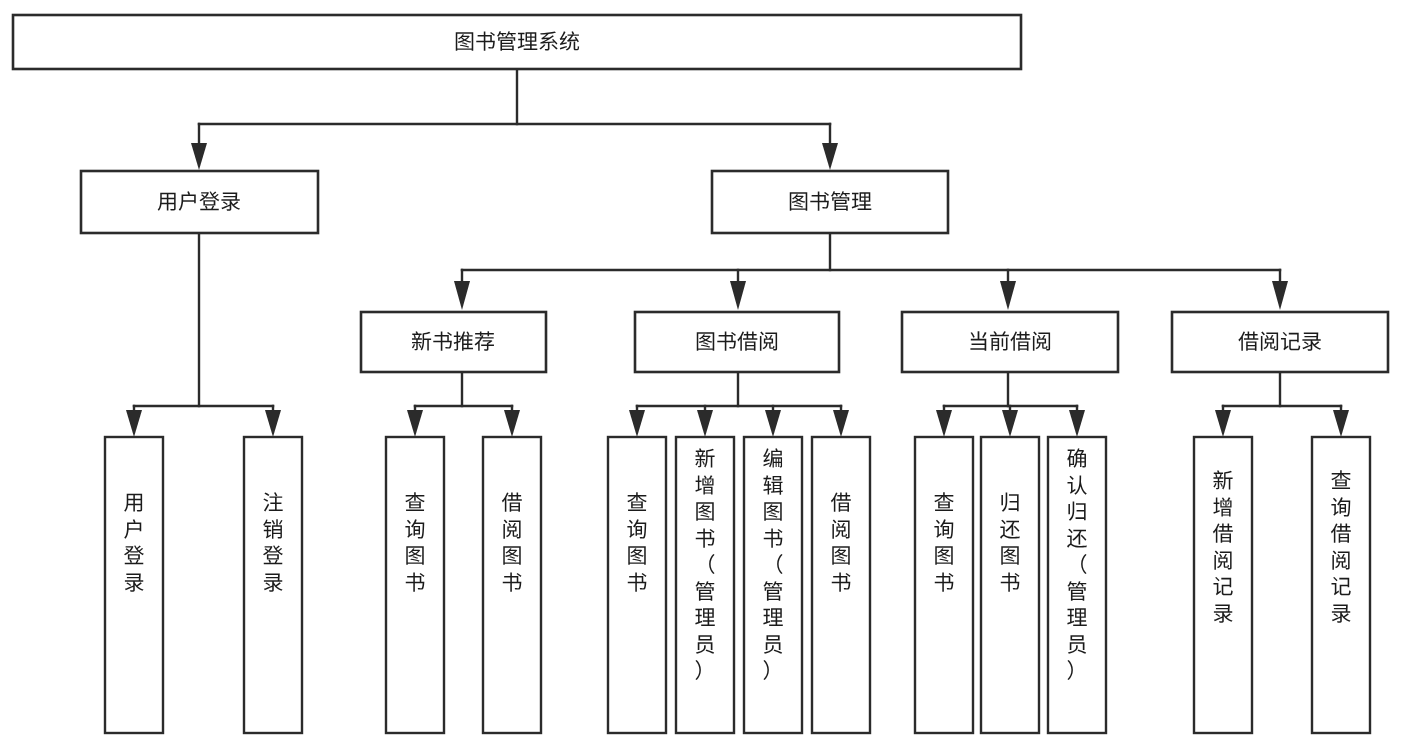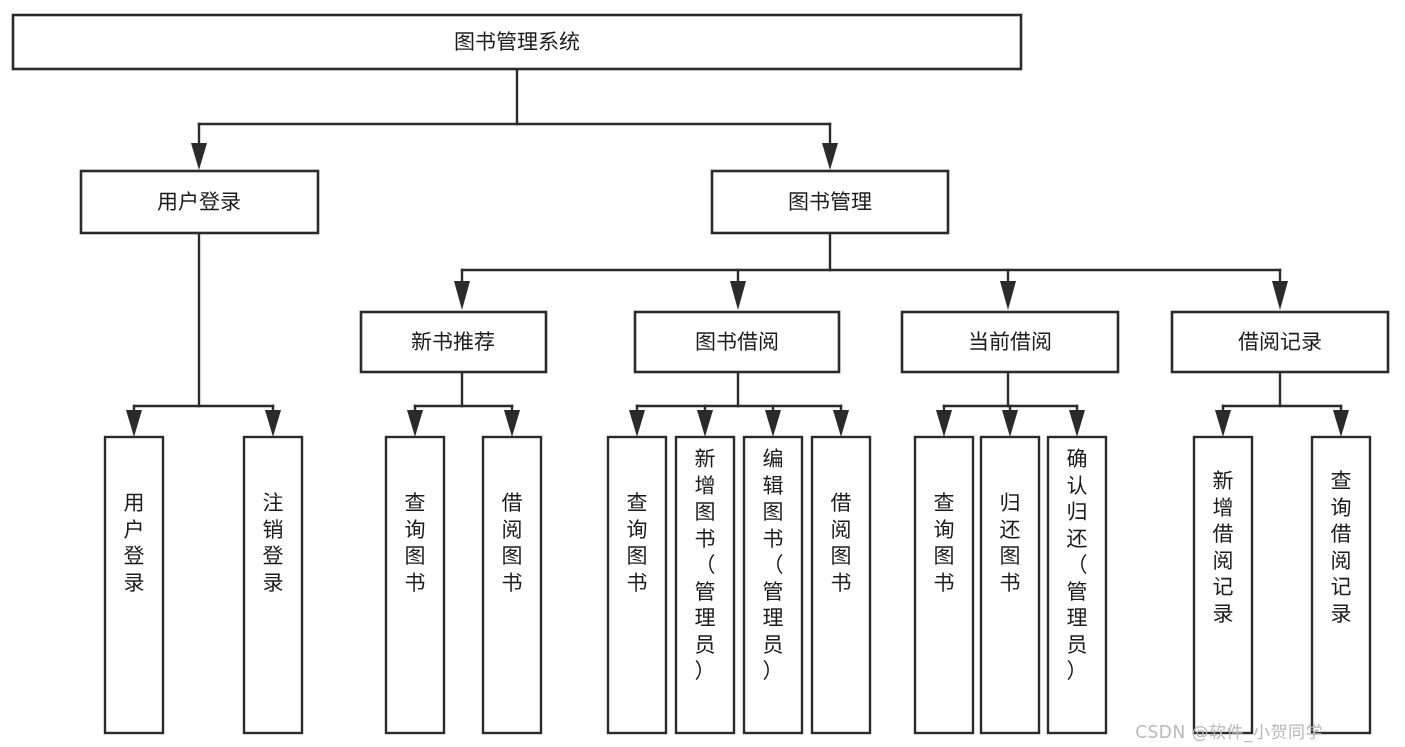--- a/index.html
+++ b/index.html
@@ -225,14 +225,13 @@
       <rect class="node-box-thin" x="1194" y="437" width="58" height="296"></rect>
       <text class="node-label-v" x="1223" y="488"><tspan x="1223" dy="0">新</tspan><tspan x="1223" dy="26.5">增</tspan><tspan x="1223" dy="26.5">借</tspan><tspan x="1223" dy="26.5">阅</tspan><tspan x="1223" dy="26.5">记</tspan><tspan x="1223" dy="26.5">录</tspan></text>
     </g>
     <g>
       <rect class="node-box-thin" x="1312" y="437" width="58" height="296"></rect>
       <text class="node-label-v" x="1341" y="488"><tspan x="1341" dy="0">查</tspan><tspan x="1341" dy="26.5">询</tspan><tspan x="1341" dy="26.5">借</tspan><tspan x="1341" dy="26.5">阅</tspan><tspan x="1341" dy="26.5">记</tspan><tspan x="1341" dy="26.5">录</tspan></text>
     </g>
 
   </svg>
 
-  <div class="watermark">CSDN @软件_小贺同学</div>
 </div>
 
 </body></html>

